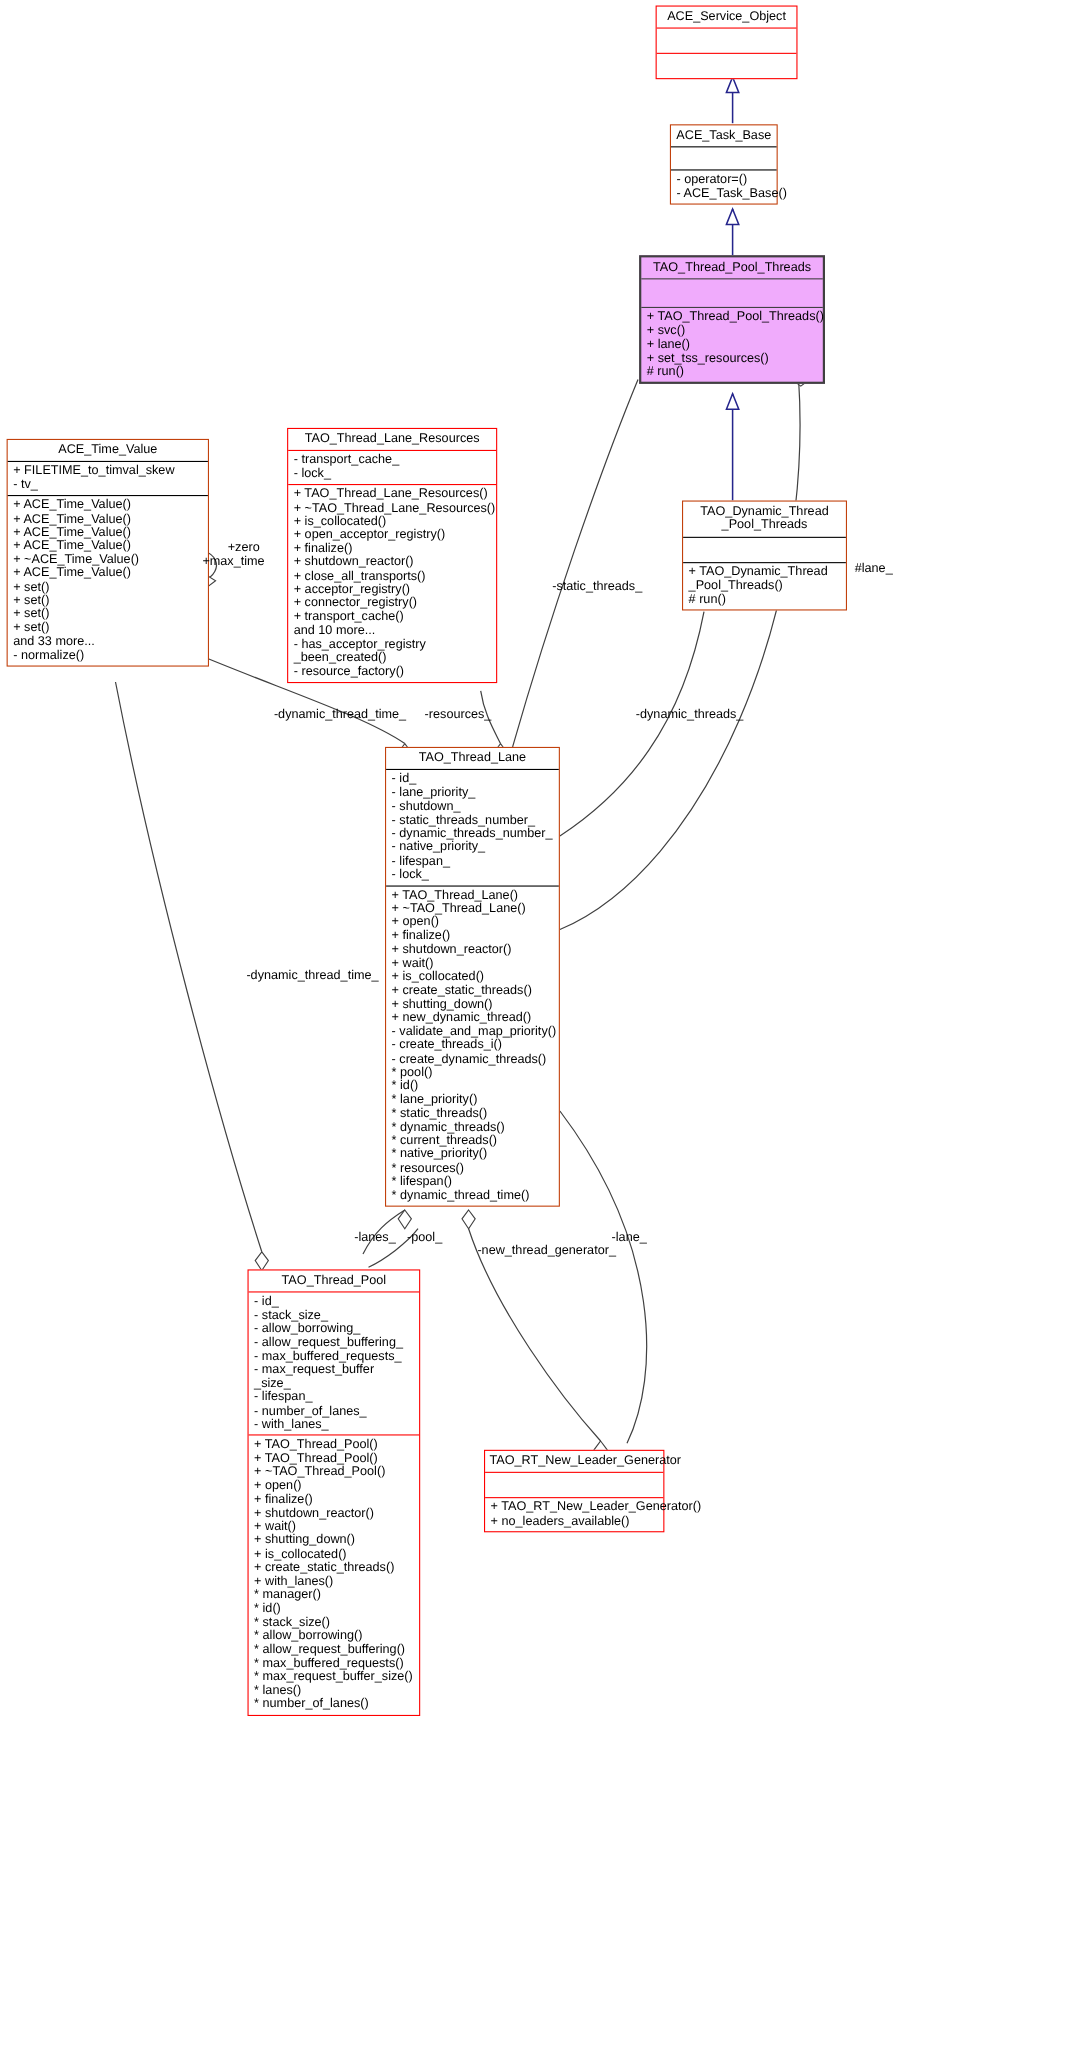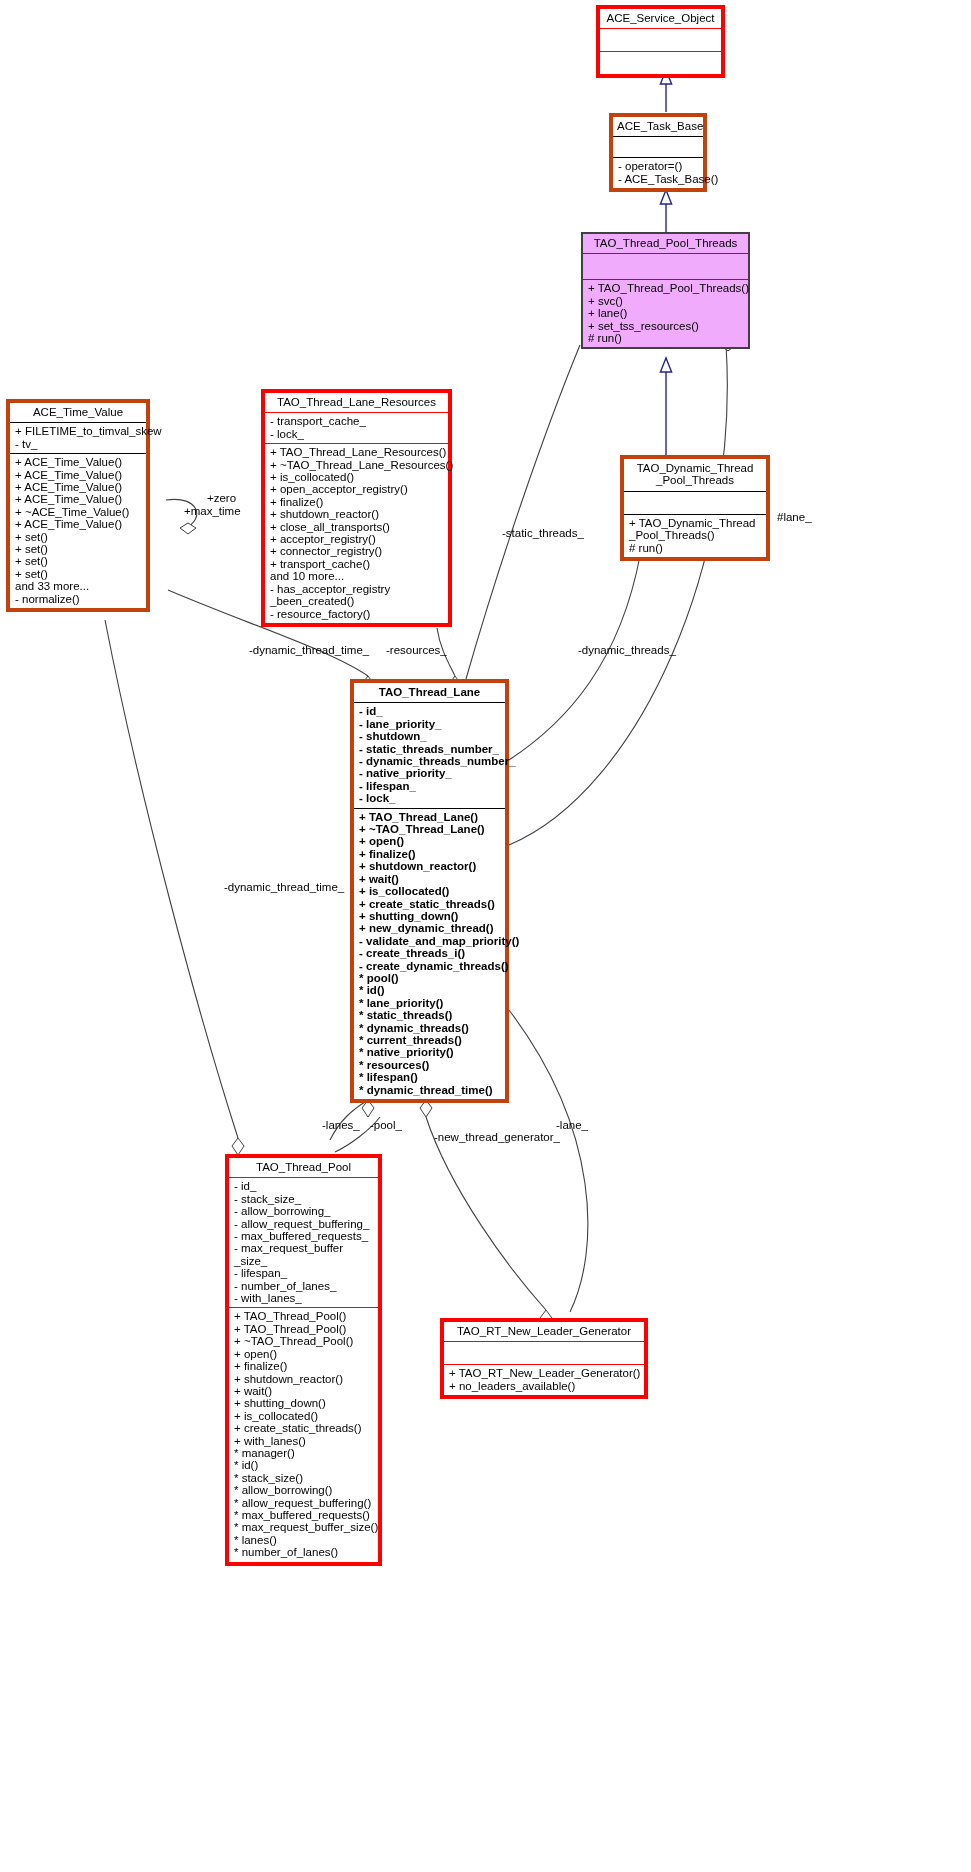--- a/index.html
+++ b/index.html
@@ -18,21 +18,21 @@
   #edges {
     position: absolute;
     left: 0; top: 0;
     width: 971px;
     height: 1872px;
     pointer-events: none;
   }
   .uml-box {
     position: absolute;
     box-sizing: border-box;
-    border: 4px solid #c2410c;
+    border: 1px solid #c2410c;
     background: #ffffff;
     font-size: 11.5px;
     line-height: 12.4px;
     color: #000000;
     z-index: 5;
   }
   .uml-box.red { border-color: #ff0000; }
   .uml-box.hl  { background: #f0abfc; border-color: #404040; border-width: 2px; }
   .uml-title {
     text-align: center;
@@ -127,21 +127,21 @@
     <div class="uml-sep uml-sec" style="height:20px;"></div>
     <div class="uml-sep uml-sec">
       <div class="row">+ TAO_Thread_Pool_Threads()</div>
       <div class="row">+ svc()</div>
       <div class="row">+ lane()</div>
       <div class="row">+ set_tss_resources()</div>
       <div class="row"># run()</div>
     </div>
   </div>
 
-  <div class="uml-box" style="left:6px; top:399px; width:144px;">
+  <div class="uml-box" style="left:6px; top:399px; width:184px;">
     <div class="uml-title">ACE_Time_Value</div>
     <div class="uml-sep uml-sec">
       <div class="row">+ FILETIME_to_timval_skew</div>
       <div class="row">- tv_</div>
     </div>
     <div class="uml-sep uml-sec">
       <div class="row">+ ACE_Time_Value()</div>
       <div class="row">+ ACE_Time_Value()</div>
       <div class="row">+ ACE_Time_Value()</div>
       <div class="row">+ ACE_Time_Value()</div>
@@ -184,21 +184,21 @@
     <div class="uml-title">TAO_Dynamic_Thread
 _Pool_Threads</div>
     <div class="uml-sep uml-sec" style="height:17px;"></div>
     <div class="uml-sep uml-sec">
       <div class="row">+ TAO_Dynamic_Thread</div>
       <div class="row">_Pool_Threads()</div>
       <div class="row"># run()</div>
     </div>
   </div>
 
-  <div class="uml-box" style="left:350px; top:679px; width:159px;font-weight:bold;">
+  <div class="uml-box" style="left:350px; top:679px; width:159px;">
     <div class="uml-title">TAO_Thread_Lane</div>
     <div class="uml-sep uml-sec">
       <div class="row">- id_</div>
       <div class="row">- lane_priority_</div>
       <div class="row">- shutdown_</div>
       <div class="row">- static_threads_number_</div>
       <div class="row">- dynamic_threads_number_</div>
       <div class="row">- native_priority_</div>
       <div class="row">- lifespan_</div>
       <div class="row">- lock_</div>
@@ -261,21 +261,21 @@
       <div class="row">* stack_size()</div>
       <div class="row">* allow_borrowing()</div>
       <div class="row">* allow_request_buffering()</div>
       <div class="row">* max_buffered_requests()</div>
       <div class="row">* max_request_buffer_size()</div>
       <div class="row">* lanes()</div>
       <div class="row">* number_of_lanes()</div>
     </div>
   </div>
 
-  <div class="uml-box red" style="left:440px; top:1318px; width:208px;">
+  <div class="uml-box red" style="left:440px; top:1318px; width:164px;">
     <div class="uml-title">TAO_RT_New_Leader_Generator</div>
     <div class="uml-sep uml-sec" style="height:17px;"></div>
     <div class="uml-sep uml-sec">
       <div class="row">+ TAO_RT_New_Leader_Generator()</div>
       <div class="row">+ no_leaders_available()</div>
     </div>
   </div>
 
   <div class="edge-label" style="left:190px; top:492px;margin-left:17px;">+zero</div>
   <div class="edge-label" style="left:184px; top:505px;">+max_time</div>

